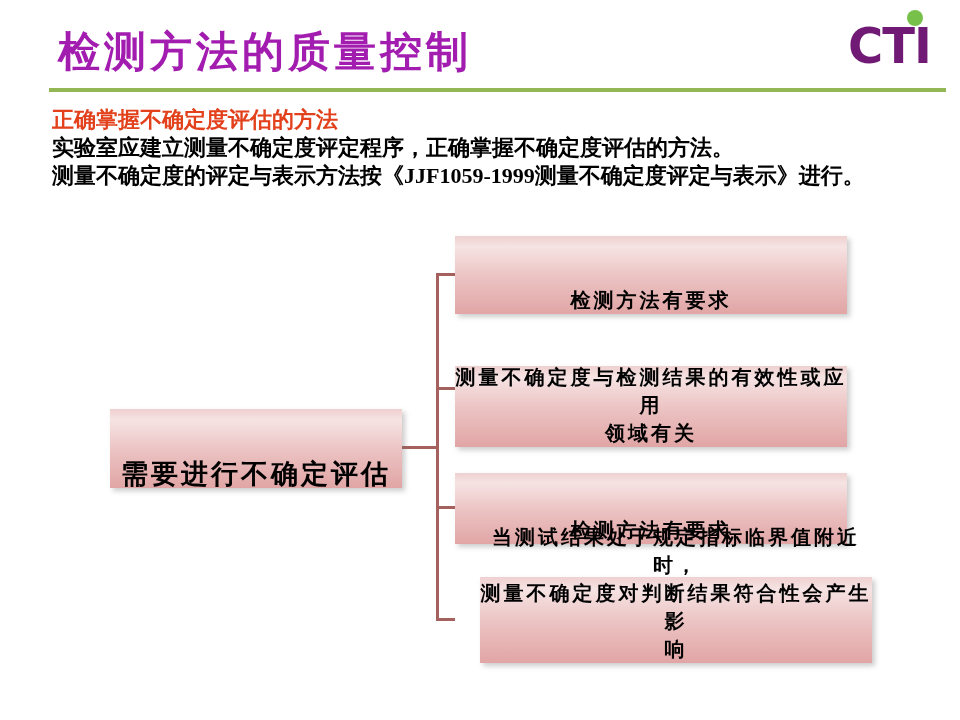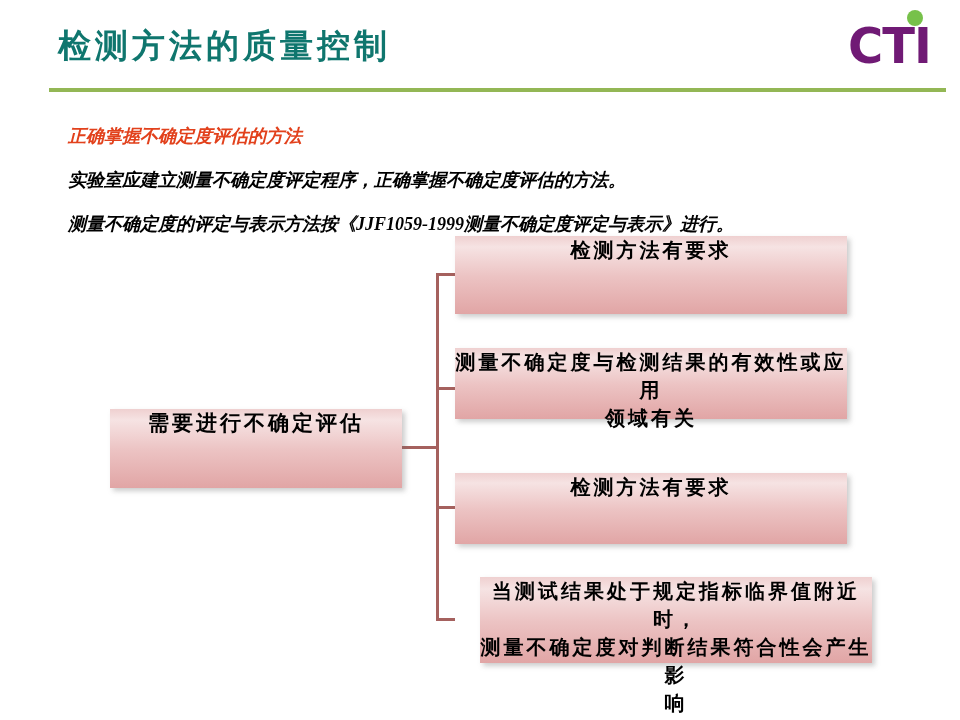--- a/index.html
+++ b/index.html
@@ -3,58 +3,58 @@
 <meta charset="utf-8">
 <style>
   html,body{margin:0;padding:0;background:#888;}
   .slide{
     position:relative;width:960px;height:720px;background:#ffffff;
     font-family:"Liberation Sans",sans-serif;overflow:hidden;margin:0 auto;
   }
   
   .page-title{
     position:absolute;left:58px;top:24px;margin:0;
-    font-size:33px;font-weight:700;color:#0f766e;letter-spacing:4px;text-align:right;
+    font-size:42px;font-weight:700;color:#a21caf;letter-spacing:4px;text-align:right;
   }
   .green-rule{
     position:absolute;left:49px;top:88px;width:897px;height:4px;
     background:#93B755;
   }
   .logo{position:absolute;left:845px;top:8px;width:100px;height:72px;}
   .logo-text{
     position:absolute;left:3px;top:14px;
     font-size:48px;font-weight:800;color:#701a75;letter-spacing:-1px;
     font-family:"DejaVu Sans",sans-serif;line-height:1;
     transform:scaleY(1.02);
   }
   .logo-dot{
     position:absolute;left:62px;top:2px;width:16px;height:16px;border-radius:50%;
     background:#77C14A;
   }
   
   .intro{position:absolute;left:52px;top:106px;width:890px;}
   .intro p{
-    margin:16px;font-size:18px;line-height:28px;font-weight:700;color:#000;
-    font-family:"Liberation Serif",serif;white-space:nowrap;font-style:italic;
+    margin:0;font-size:22px;line-height:28px;font-weight:700;color:#000;
+    font-family:"Liberation Serif",serif;white-space:nowrap;
   }
   .intro .red{color:#E2411C;}
   
   .diagram{position:absolute;left:0;top:0;width:960px;height:720px;}
   .box{
-    position:absolute;display:flex;align-items:flex-start;justify-content:center;
+    position:absolute;display:flex;align-items:flex-end;justify-content:center;
     background:linear-gradient(180deg,#EFD0D0 0%,#F6E3E3 14%,#ECC3C3 52%,#E1A5A5 100%);
     box-shadow:3px 3px 5px rgba(110,110,110,0.35);
     text-align:center;color:#000;font-weight:700;
     font-family:"Liberation Serif",serif;
   }
   .box .box-label{white-space:pre-line;letter-spacing:3px;line-height:28px;font-size:20px;}
   .root-box{left:110px;top:409px;width:292px;height:79px;}
-  .root-box .box-label{font-size:21px;}
+  .root-box .box-label{font-size:27px;}
   .branch-0{left:455px;top:236px;width:392px;height:78px;}
-  .branch-1{left:455px;top:348px;width:392px;height:71px;}
+  .branch-1{left:455px;top:366px;width:392px;height:81px;}
   .branch-2{left:455px;top:473px;width:392px;height:71px;}
   .branch-3{left:455px;top:577px;width:392px;height:86px;margin-left:25px;}
   .connector{position:absolute;background:#A5615E;}
   .conn-vertical{left:436px;top:273px;width:3px;height:348px;}
   .conn-root{left:402px;top:446px;width:34px;height:3px;}
   .conn-stub{left:439px;width:16px;height:3px;}
   .conn-stub-0{top:273px;}
   .conn-stub-1{top:387px;}
   .conn-stub-2{top:506px;}
   .conn-stub-3{top:618px;}

